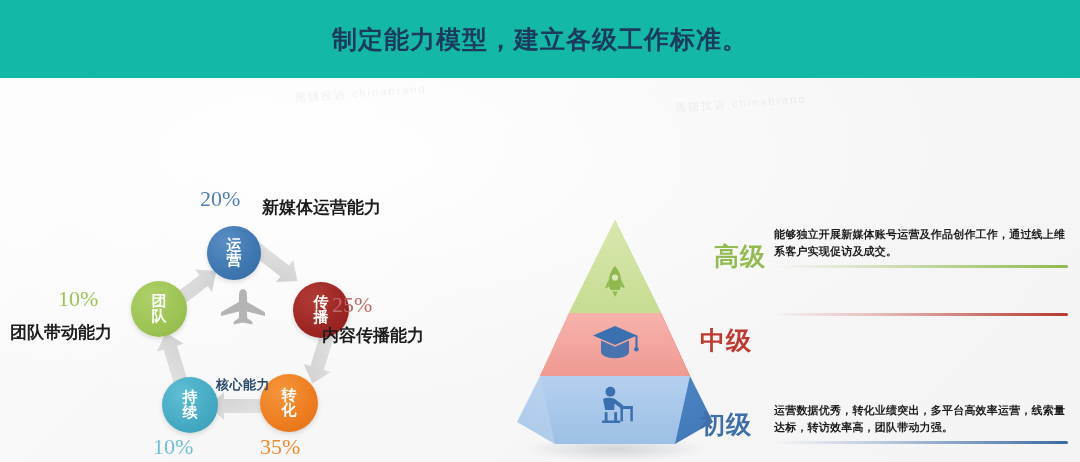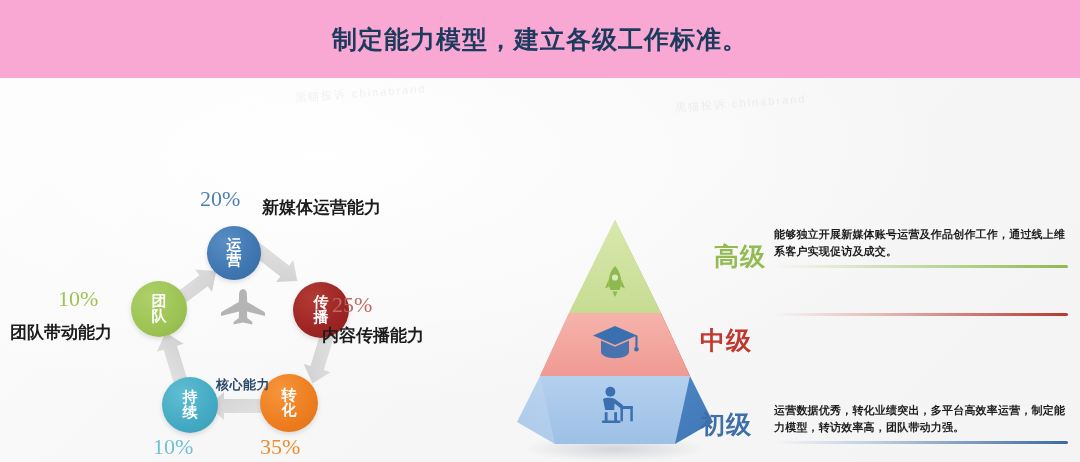--- a/index.html
+++ b/index.html
@@ -12,21 +12,21 @@
   #root {
     position: relative;
     width: 1080px; height: 462px;
     background: #ffffff;
   }
 
   
   .title-bar {
     position: absolute;
     left: 0; top: 0; width: 1080px; height: 78px;
-    background: #f9a8d4;
+    background: #14b8a6;
     display: flex; align-items: center; justify-content: center;
   }
   .title-text {
     font-family: "Liberation Serif", "DejaVu Serif", serif;
     font-size: 25px;
     font-weight: bold;
     color: #1b3a5c;
     letter-spacing: 1px;
     white-space: nowrap;
   }
@@ -390,20 +390,20 @@
       <div class="level-row row-mid">
         <div class="lv-name">中级</div>
         <div class="lv-body">
           <div class="lv-rule"></div>
         </div>
       </div>
 
       <div class="level-row row-junior">
         <div class="lv-name">初级</div>
         <div class="lv-body">
-          <div class="lv-desc">运营数据优秀，转化业绩突出，多平台高效率运营，制定能力模型，转访效率高，团队带动力强。</div>
+          <div class="lv-desc">运营数据优秀，转化业绩突出，多平台高效率运营，线索量达标，转访效率高，团队带动力强。</div>
           <div class="lv-rule"></div>
         </div>
       </div>
     </div>
 
   </div>
 </div>
 
 </body></html>

